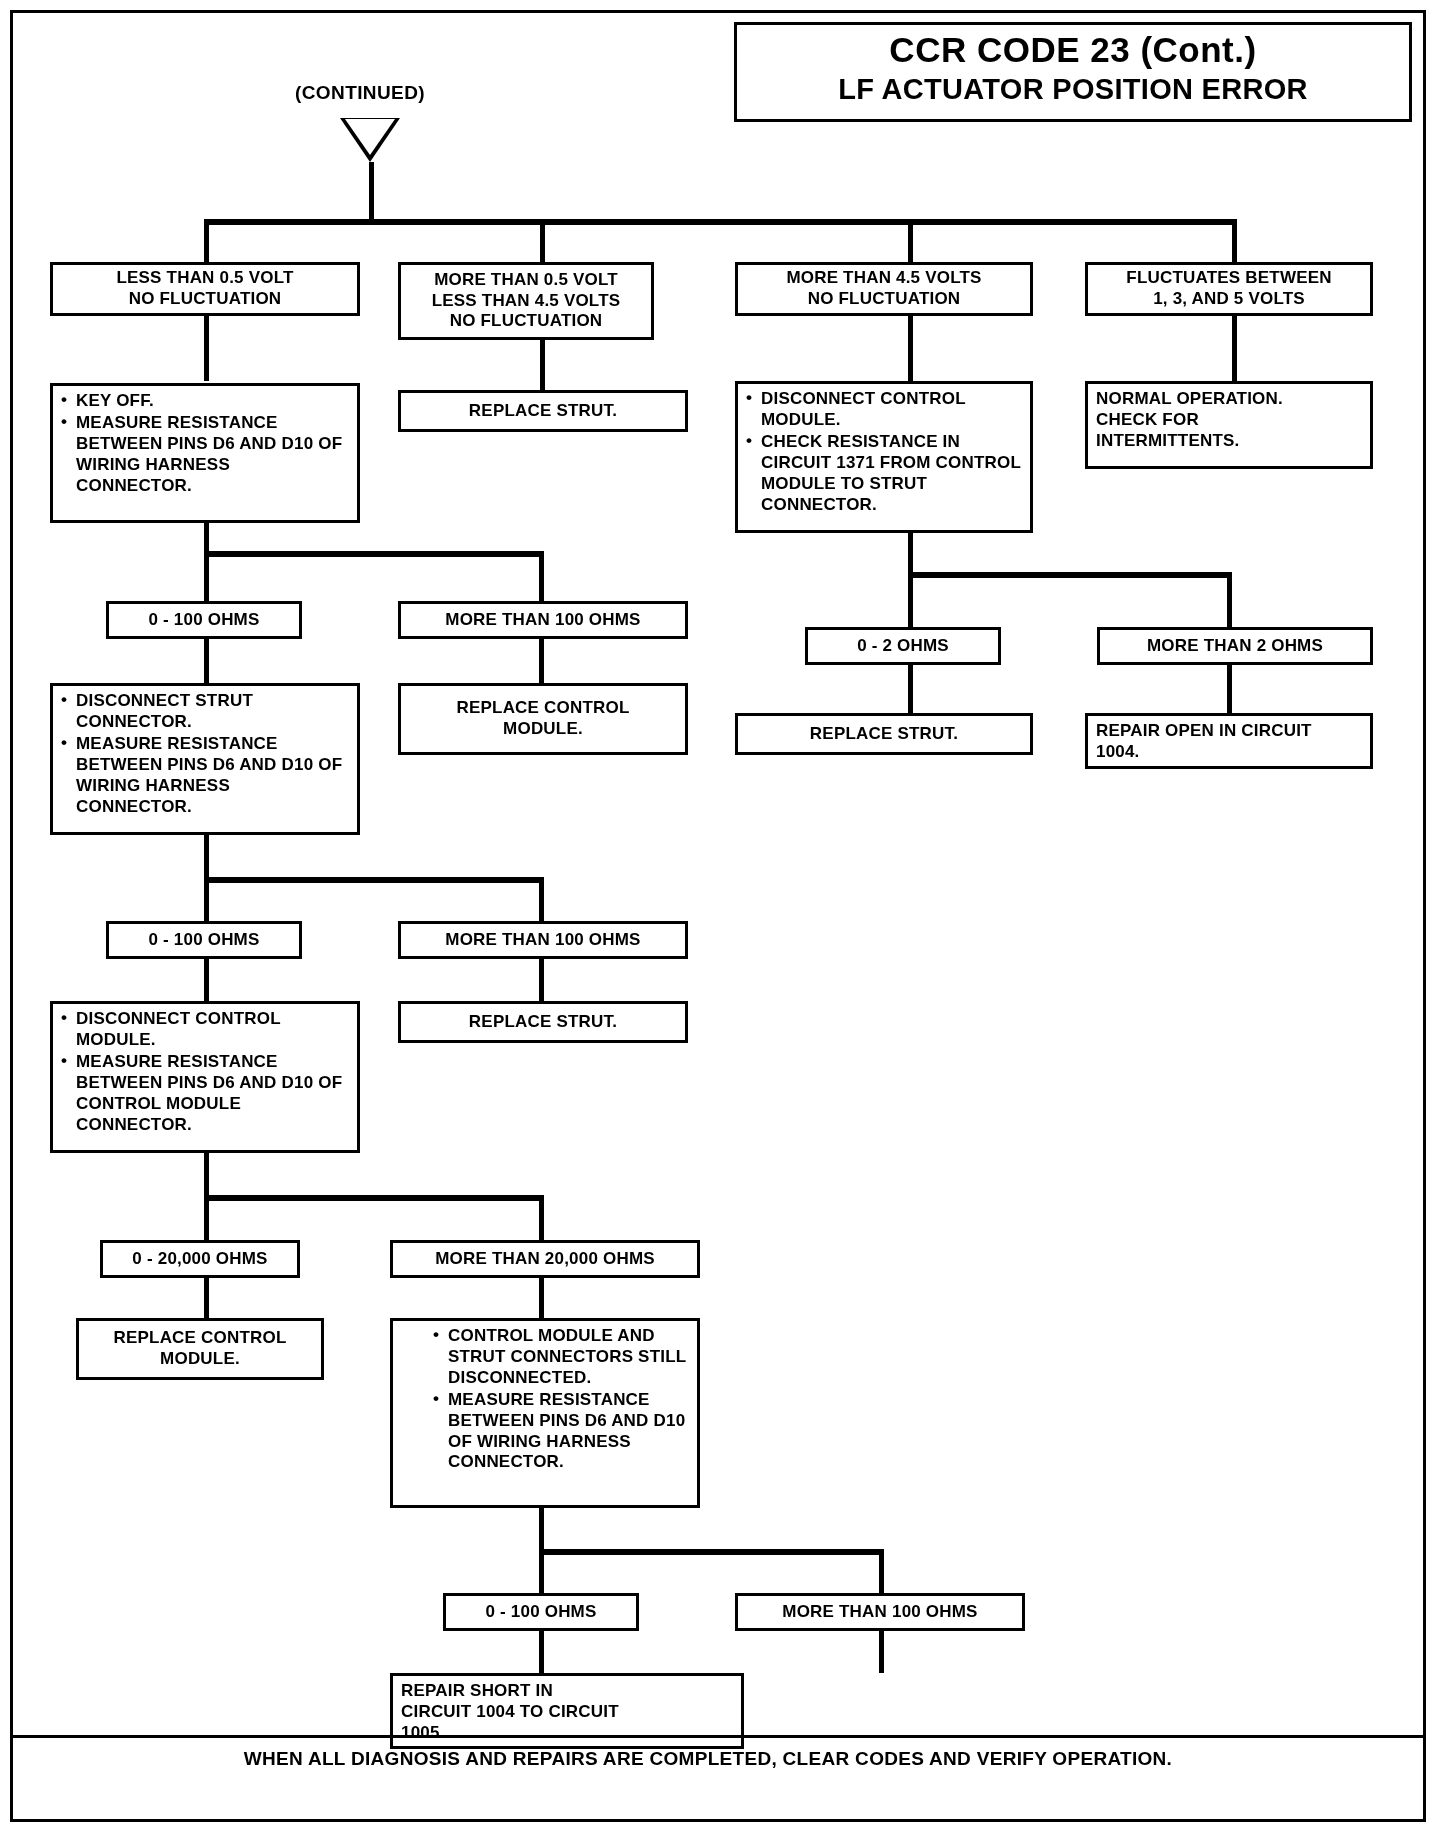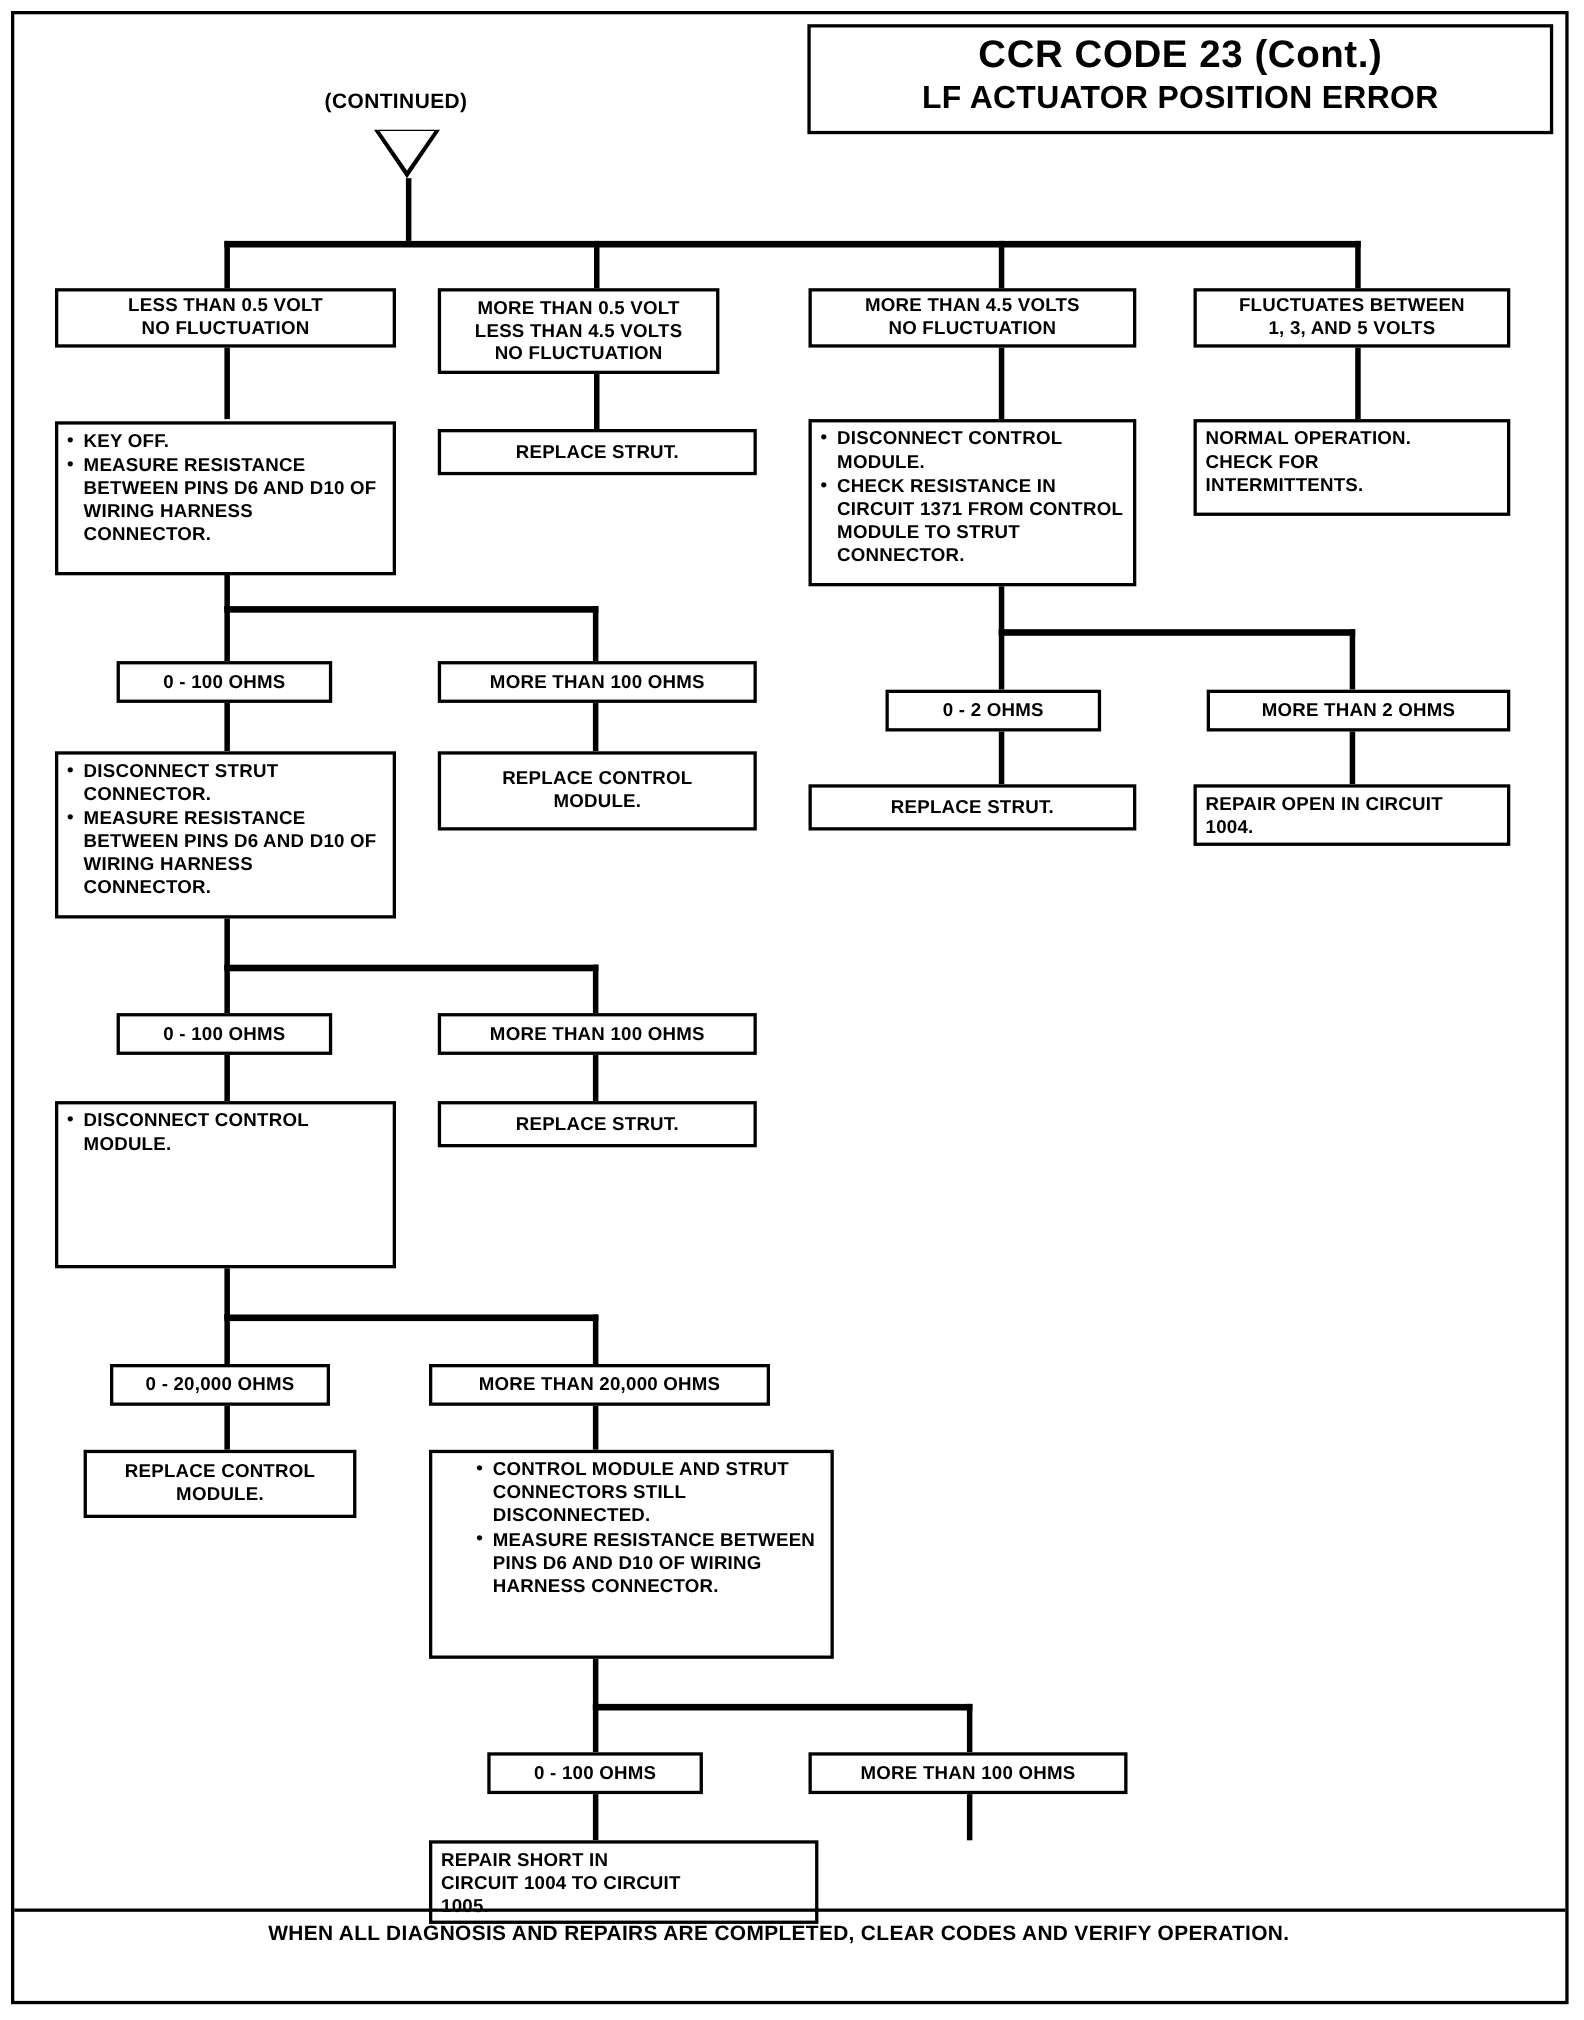--- a/index.html
+++ b/index.html
@@ -289,20 +289,21 @@
   <div class="node center" style="left:398px; top:921px; width:290px; height:38px;">
     <div>MORE THAN 100 OHMS</div>
   </div>
 
   <div class="ln" style="left:204px; top:959px; width:5px; height:42px;"></div>
   <div class="ln" style="left:539px; top:959px; width:5px; height:42px;"></div>
 
   <div class="node left" style="left:50px; top:1001px; width:310px; height:152px;">
     <ul>
       <li>DISCONNECT CONTROL MODULE.</li>
+      <li>MEASURE RESISTANCE BETWEEN PINS D6 AND D10 OF CONTROL MODULE CONNECTOR.</li>
     </ul>
   </div>
 
   <div class="node center" style="left:398px; top:1001px; width:290px; height:42px;">
     <div>REPLACE STRUT.</div>
   </div>
 
   <div class="ln" style="left:204px; top:1153px; width:5px; height:46px;"></div>
   <div class="ln" style="left:204px; top:1195px; width:340px; height:6px;"></div>
   <div class="ln" style="left:204px; top:1195px; width:5px; height:45px;"></div>
@@ -318,21 +319,21 @@
   <div class="ln" style="left:204px; top:1278px; width:5px; height:40px;"></div>
   <div class="ln" style="left:539px; top:1278px; width:5px; height:40px;"></div>
 
   <div class="node center" style="left:76px; top:1318px; width:248px; height:62px;">
     <div>
       <div>REPLACE CONTROL</div>
       <div>MODULE.</div>
     </div>
   </div>
 
-  <div class="node left" style="left:390px; top:1318px; width:368px; height:190px;padding-left:40px;">
+  <div class="node left" style="left:390px; top:1318px; width:310px; height:190px;padding-left:40px;">
     <ul>
       <li>CONTROL MODULE AND STRUT CONNECTORS STILL DISCONNECTED.</li>
       <li>MEASURE RESISTANCE BETWEEN PINS D6 AND D10 OF WIRING HARNESS CONNECTOR.</li>
     </ul>
   </div>
 
   <div class="ln" style="left:539px; top:1508px; width:5px; height:46px;"></div>
   <div class="ln" style="left:539px; top:1549px; width:345px; height:6px;"></div>
   <div class="ln" style="left:539px; top:1549px; width:5px; height:44px;"></div>
   <div class="ln" style="left:879px; top:1549px; width:5px; height:44px;"></div>

